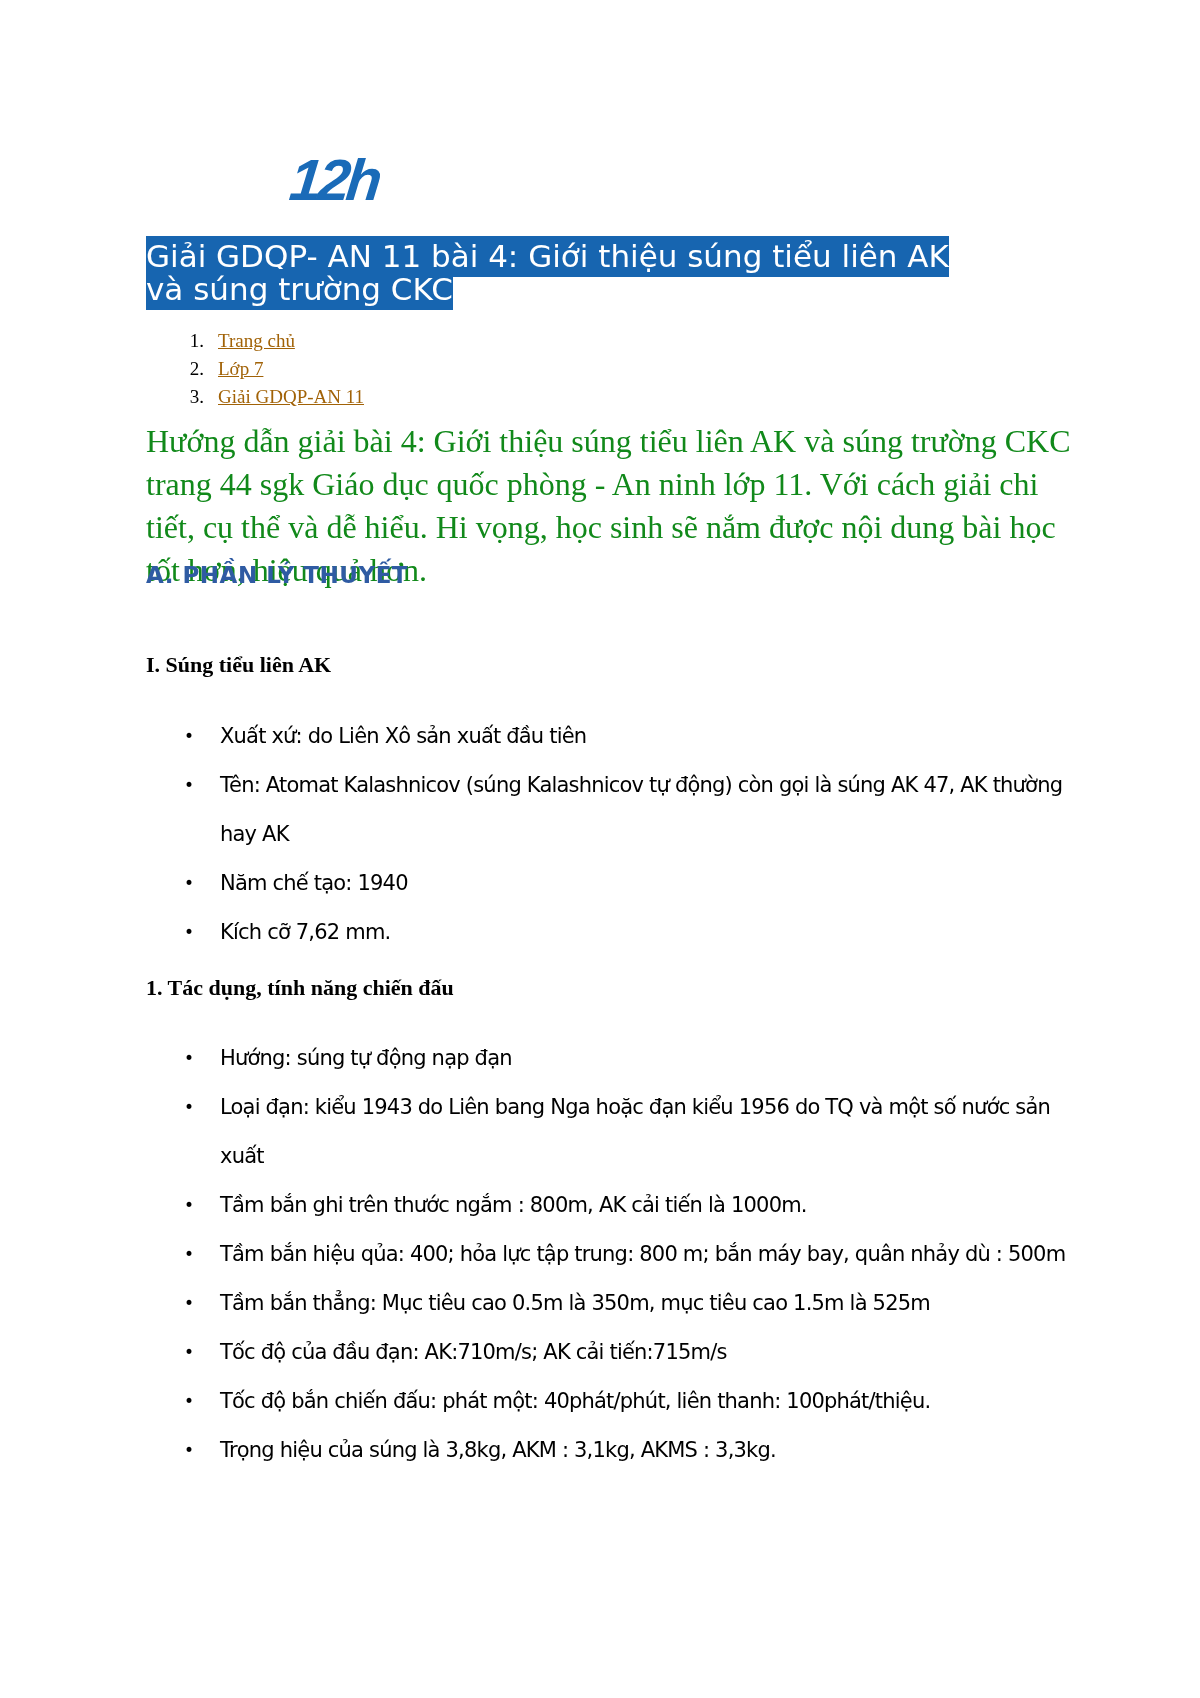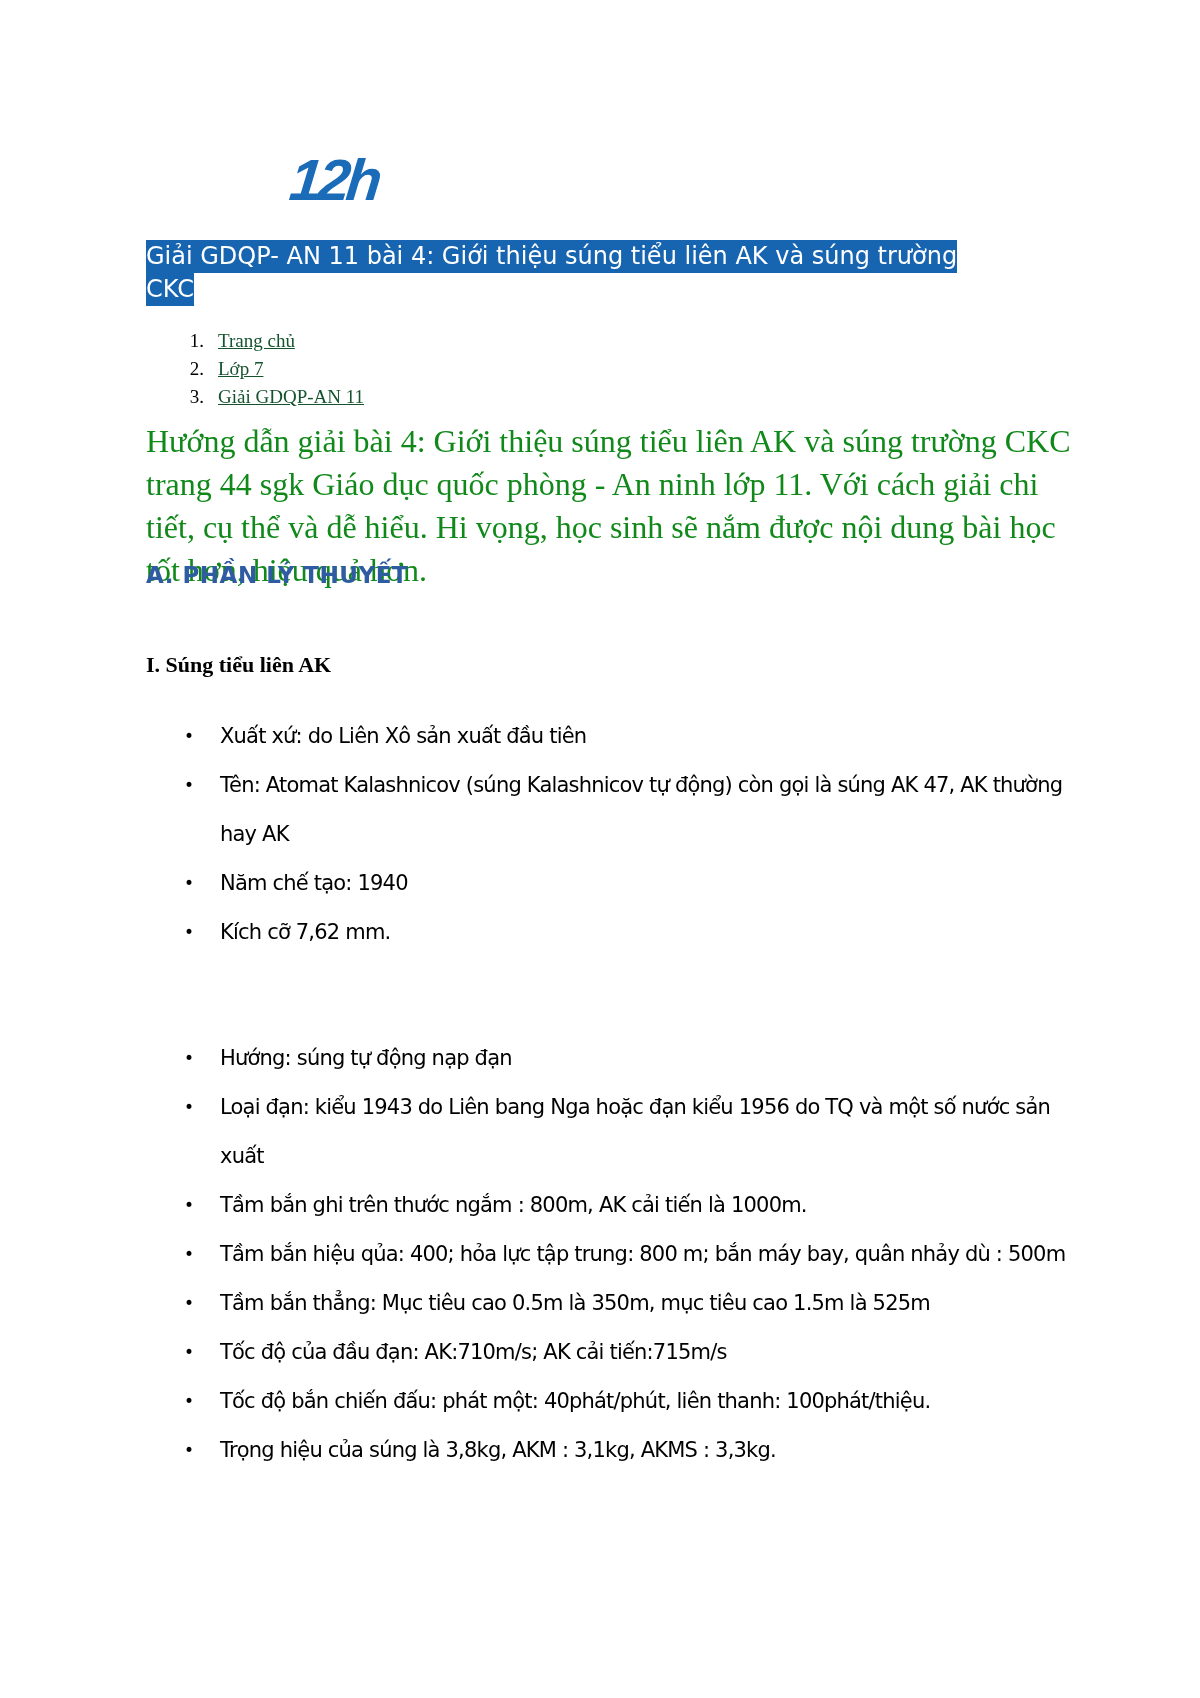--- a/index.html
+++ b/index.html
@@ -11,37 +11,37 @@
       font-family: "Liberation Sans", sans-serif;
       font-weight: bold; font-style: italic;
       font-size: 58px; line-height: 60px;
       color: #1a6bb8; letter-spacing: -4px;
       transform: skewX(-6deg);
     }
 
     .title {
       position: absolute; left: 146px; top: 240px; width: 840px;
       font-family: "DejaVu Sans", sans-serif;
-      font-size: 24px; line-height: 33px;
+      font-size: 31px; line-height: 33px;
       color: #ffffff;
     }
     .title span {
       background: #1765b0;
       box-decoration-break: clone; -webkit-box-decoration-break: clone;
       padding: 2px 0 3px 0;
     }
 
     .breadcrumb {
       position: absolute; left: 146px; top: 327px; margin: 0; padding: 0;
       list-style: none;
       font-family: "Liberation Serif", serif; font-size: 19px; line-height: 28px;
     }
     .breadcrumb li { display: flex; }
     .breadcrumb .num { width: 72px; text-align: right; padding-right: 14px; box-sizing: border-box; color: #000; }
-    .breadcrumb a { color: #14532d; text-decoration: underline; }
+    .breadcrumb a { color: #a16207; text-decoration: underline; }
 
     .intro {
       position: absolute; left: 146px; top: 420px; width: 930px;
       font-family: "Liberation Serif", serif; font-size: 32px; line-height: 43px;
       color: #11891a;
     }
 
     .section-a {
       position: absolute; left: 146px; top: 560px;
       font-family: "DejaVu Sans", sans-serif; font-weight: bold;
@@ -108,20 +108,21 @@
     <li>
         <span class="dot">•</span>
         <span class="txt">Năm chế tạo: 1940</span>
       </li>
     <li>
         <span class="dot">•</span>
         <span class="txt">Kích cỡ 7,62 mm.</span>
       </li>
   </ul>
 
+  <h3 class="h-bold" style="margin:0;top:973px;">1. Tác dụng, tính năng chiến đấu</h3>
 
   <ul class="bullets" style="top:1034px;">
     <li>
         <span class="dot">•</span>
         <span class="txt">Hướng: súng tự động nạp đạn</span>
       </li>
     <li>
         <span class="dot">•</span>
         <span class="txt">Loại đạn: kiểu 1943 do Liên bang Nga hoặc đạn kiểu 1956 do TQ và một số nước sản xuất</span>
       </li>

